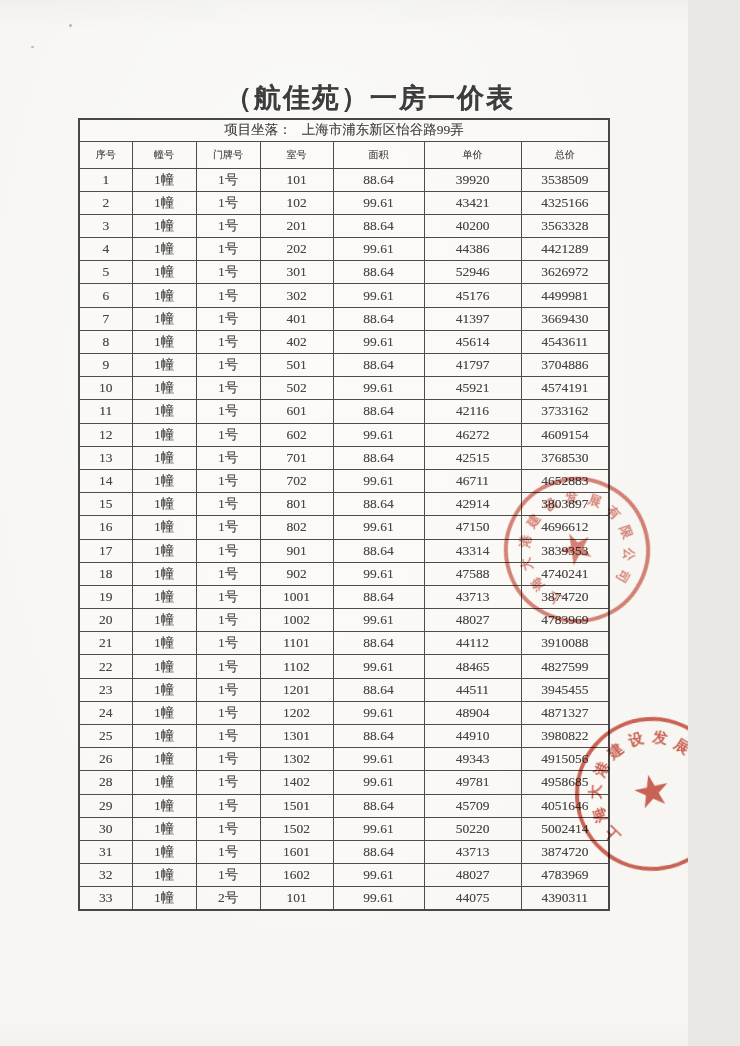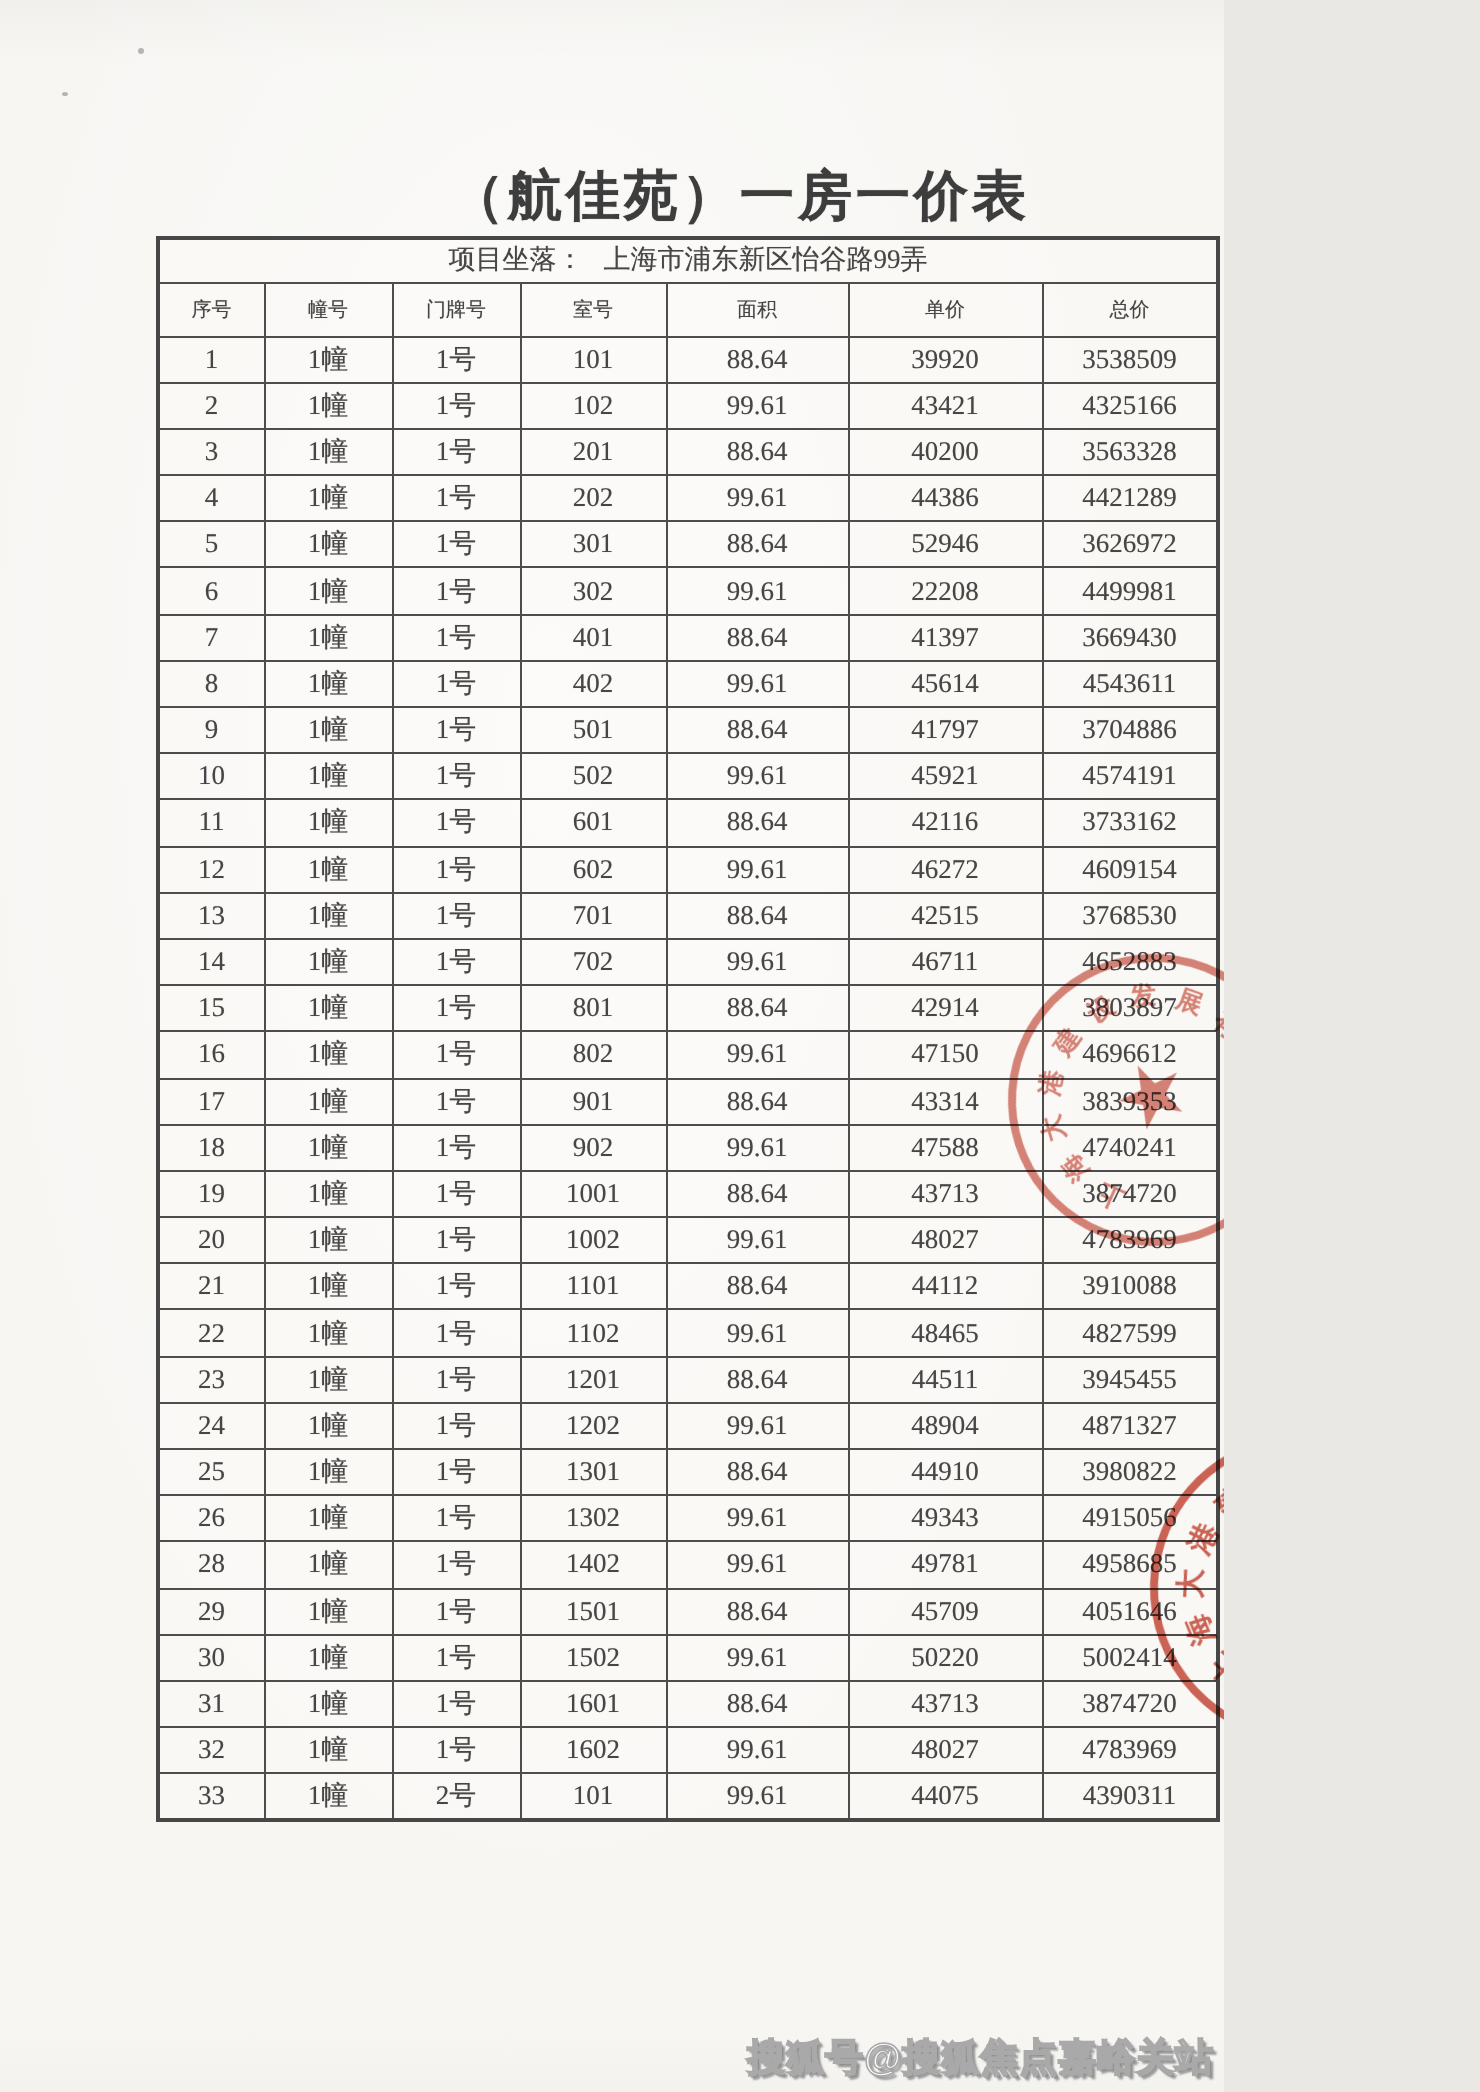--- a/index.html
+++ b/index.html
@@ -3,21 +3,21 @@
 <meta charset="utf-8">
 <style>
   html, body { margin: 0; padding: 0; }
   body {
     width: 740px; height: 1046px;
     font-family: "Liberation Serif", "DejaVu Serif", serif;
     background: #e9e8e5;
   }
   .page {
     position: relative;
-    width: 612px; height: 1046px;
+    width: 688px; height: 1046px;
     overflow: hidden;
     background:
       radial-gradient(ellipse at 45% 35%, rgba(255,255,255,0.55), rgba(255,255,255,0) 65%),
       linear-gradient(180deg, #f1f0ed 0%, #f7f6f3 3%, #f7f6f3 97%, #f3f2ef 100%);
   }
   .speck { position: absolute; border-radius: 50%; background: #8a8a8a; opacity: .6; }
   .page-title {
     position: absolute; top: 80px; left: 0; width: 740px;
     text-align: center;
     font-size: 27px; font-weight: 700; color: #3d3d3d;
@@ -158,21 +158,21 @@
           <td>88.64</td>
           <td>52946</td>
           <td>3626972</td>
         </tr>
         <tr class="data-row">
           <td>6</td>
           <td>1幢</td>
           <td>1号</td>
           <td>302</td>
           <td>99.61</td>
-          <td>22208</td>
+          <td>45176</td>
           <td>4499981</td>
         </tr>
         <tr class="data-row">
           <td>7</td>
           <td>1幢</td>
           <td>1号</td>
           <td>401</td>
           <td>88.64</td>
           <td>41397</td>
           <td>3669430</td>
@@ -436,15 +436,14 @@
       <span class="arc-char" style="font-size: 15px; left: 114.616px; top: 110.471px; transform: translate(-50%, -50%) rotate(132deg);">司</span>
     </div>
   <div class="stamp" style="left: 704px; top: 308px; width: 190px; height: 190px; border-width: 3px; opacity: 0.3; transform: rotate(0deg);">
       <span class="arc-char" style="font-size: 12px; left: 38.2632px; top: 139.328px; transform: translate(-50%, -50%) rotate(-128deg);">上</span>
       <span class="arc-char" style="font-size: 12px; left: 28.9717px; top: 123.71px; transform: translate(-50%, -50%) rotate(-113.5deg);">海</span>
       <span class="arc-char" style="font-size: 12px; left: 23.8864px; top: 106.263px; transform: translate(-50%, -50%) rotate(-99deg);">市</span>
       <span class="arc-char" style="font-size: 12px; left: 23.3315px; top: 88.0991px; transform: translate(-50%, -50%) rotate(-84.5deg);">浦</span>
       <span class="arc-char" style="font-size: 12px; left: 27.3421px; top: 70.3745px; transform: translate(-50%, -50%) rotate(-70deg);">东</span>
     </div>
 
-  <div class="watermark">搜狐号@搜狐焦点嘉峪关站</div>
 
 </div>
 
 </body></html>

